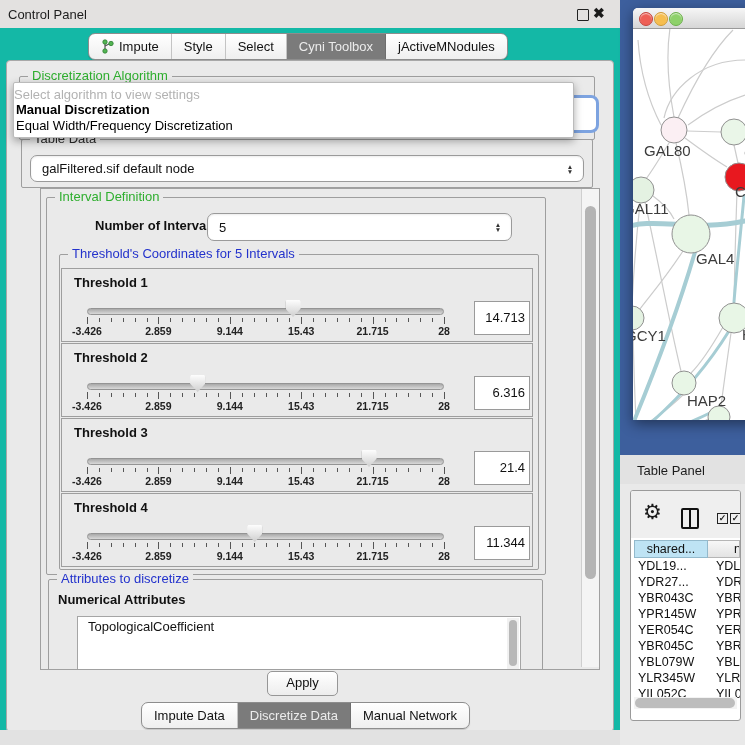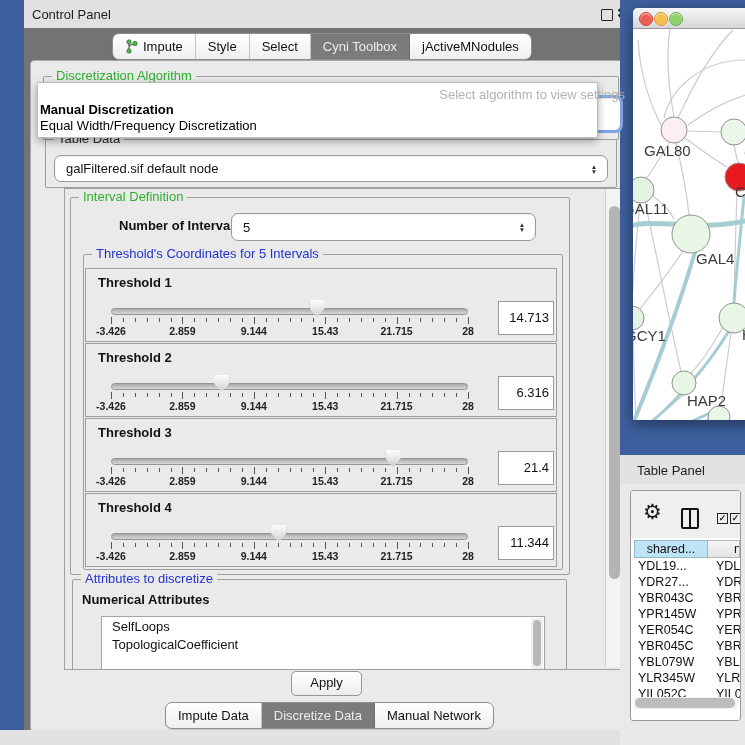--- a/index.html
+++ b/index.html
@@ -1,21 +1,21 @@
 <!DOCTYPE html>
 <html><head>
 <meta charset="utf-8">
 <style>
   html,body{margin:0;padding:0;}
   body{width:745px;height:745px;overflow:hidden;position:relative;
        font-family:"Liberation Sans",sans-serif;background:#3d5f9d;font-size:13px;color:#111;}
   .abs{position:absolute;}
 
   
-  #left-panel{position:absolute;left:0;top:0;width:620px;height:745px;background:#737373;margin-left:24px;}
+  #left-panel{position:absolute;left:0;top:0;width:620px;height:745px;background:#14b8a6;}
   #panel-titlebar{position:absolute;left:0;top:0;width:620px;height:28px;background:#e3e1e0;}
   #panel-title{position:absolute;left:8px;top:7px;font-size:13px;color:#1c1c1c;}
   #float-btn{position:absolute;left:577px;top:9px;width:10px;height:10px;border:1.6px solid #222;border-radius:1px;background:transparent;}
   #close-btn{position:absolute;left:593px;top:5px;font-size:14px;font-weight:bold;color:#1a1a1a;}
 
   
   .seg-row{position:absolute;display:flex;height:25px;border:1px solid #8d8d8d;border-radius:7px;overflow:hidden;
            background:linear-gradient(#ffffff,#efefef);box-shadow:0 1px 1px rgba(0,0,0,.15);}
   .seg-tab{display:flex;align-items:center;gap:5px;padding:0 12px;font-size:13px;color:#111;
            border-right:1px solid #c4c4c4;white-space:nowrap;}
@@ -35,21 +35,21 @@
   
   .combo{position:absolute;background:#fff;border:1px solid #9a9a9a;border-radius:7px;
          box-shadow:inset 0 1px 2px rgba(0,0,0,.08);display:flex;align-items:center;}
   .combo .val{flex:1;padding-left:11px;font-size:13px;color:#111;white-space:nowrap;overflow:hidden;}
   .stepper{width:14px;display:flex;flex-direction:column;align-items:center;justify-content:center;
            line-height:5px;font-size:6.5px;color:#333;margin-right:6px;}
 
   
   #algo-popup{position:absolute;left:13px;top:82px;width:559px;height:54px;background:#fff;
               border:1px solid #bbb;border-radius:2px;box-shadow:0 3px 8px rgba(0,0,0,.35);z-index:50;}
-  #algo-prompt{position:absolute;left:0;top:4px;width:100%;text-align:right;color:#b2b2b2;font-size:13px;padding-left:28px;}
+  #algo-prompt{position:absolute;left:0;top:4px;width:100%;text-align:left;color:#b2b2b2;font-size:13px;}
   .algo-item{position:absolute;left:2px;font-size:13px;color:#000;white-space:nowrap;}
   #combo-fragment{position:absolute;left:557px;top:95px;width:36px;height:32px;background:#fff;
                   border:3px solid #7da3e0;border-radius:8px;z-index:40;}
 
   
   #scrollpane{position:absolute;left:40px;top:188px;width:558px;height:480px;border:1px solid #a0a0a0;
               background:#eaeaea;overflow:hidden;}
   #v-scrollbar{position:absolute;left:540px;top:0;width:17px;height:478px;background:#f4f4f4;border-left:1px solid #cfcfcf;}
   #v-thumb{position:absolute;left:3px;top:17px;width:11px;height:373px;background:#b4b4b4;border-radius:6px;}
 
@@ -365,21 +365,20 @@
             </div>
           </div>
       </div>
     </div>
 
     <div class="groupbox" style="left:7px;top:390px;width:493px;height:320px;">
       <span class="grouplabel g-blue">Attributes to discretize</span>
       <span class="abs" style="left:9px;top:12px;font-weight:bold;">Numerical Attributes</span>
       <div id="attr-list">
 
-      <div class="attr-item">SelfLoops</div>
           <div class="attr-item">TopologicalCoefficient</div>
           <div id="attr-scroll">
             <div id="attr-thumb"></div>
           </div>
         </div>
     </div>
 
     <div id="v-scrollbar">
       <div id="v-thumb"></div>
     </div>

